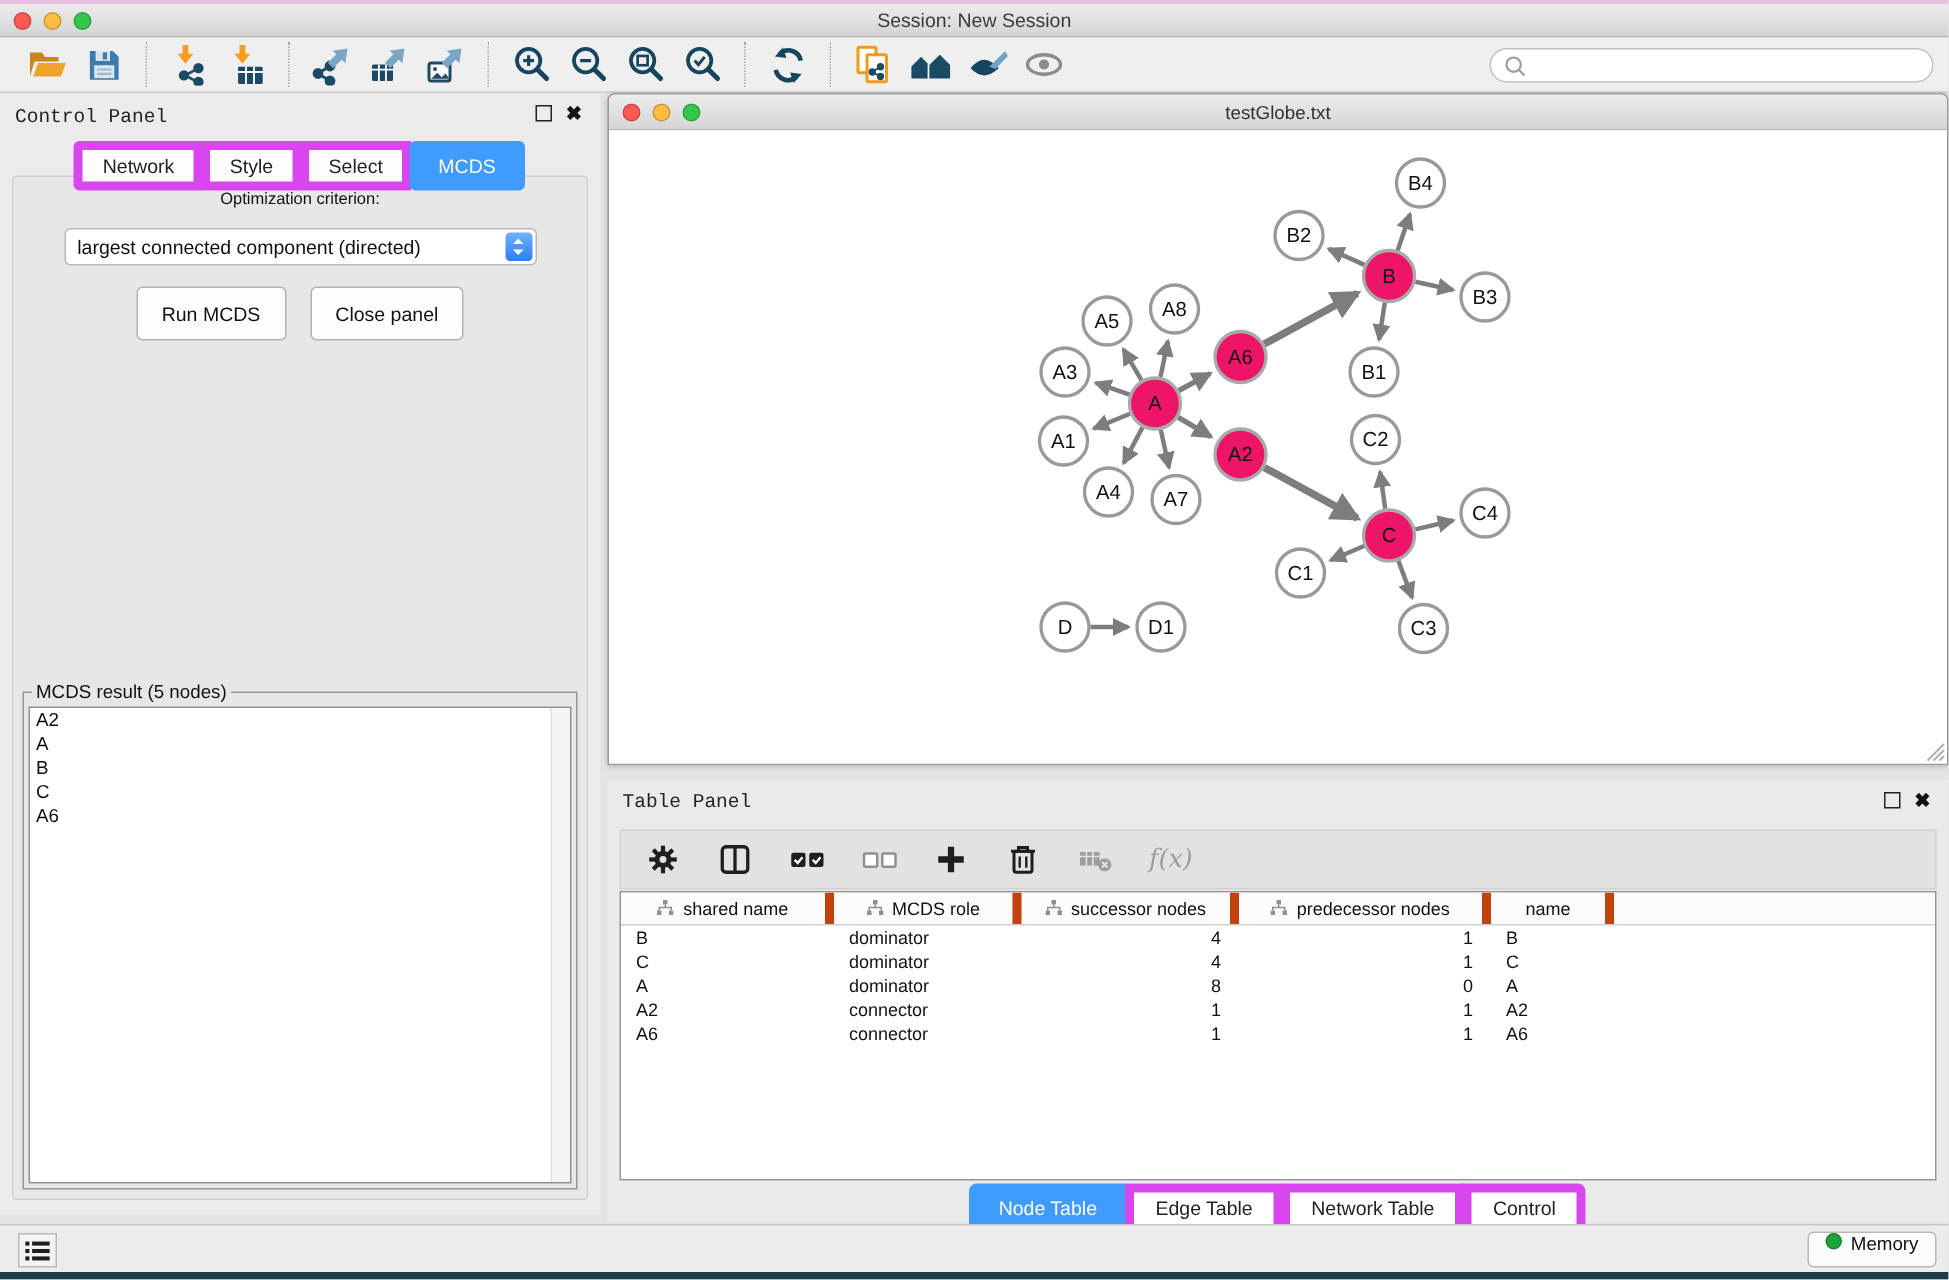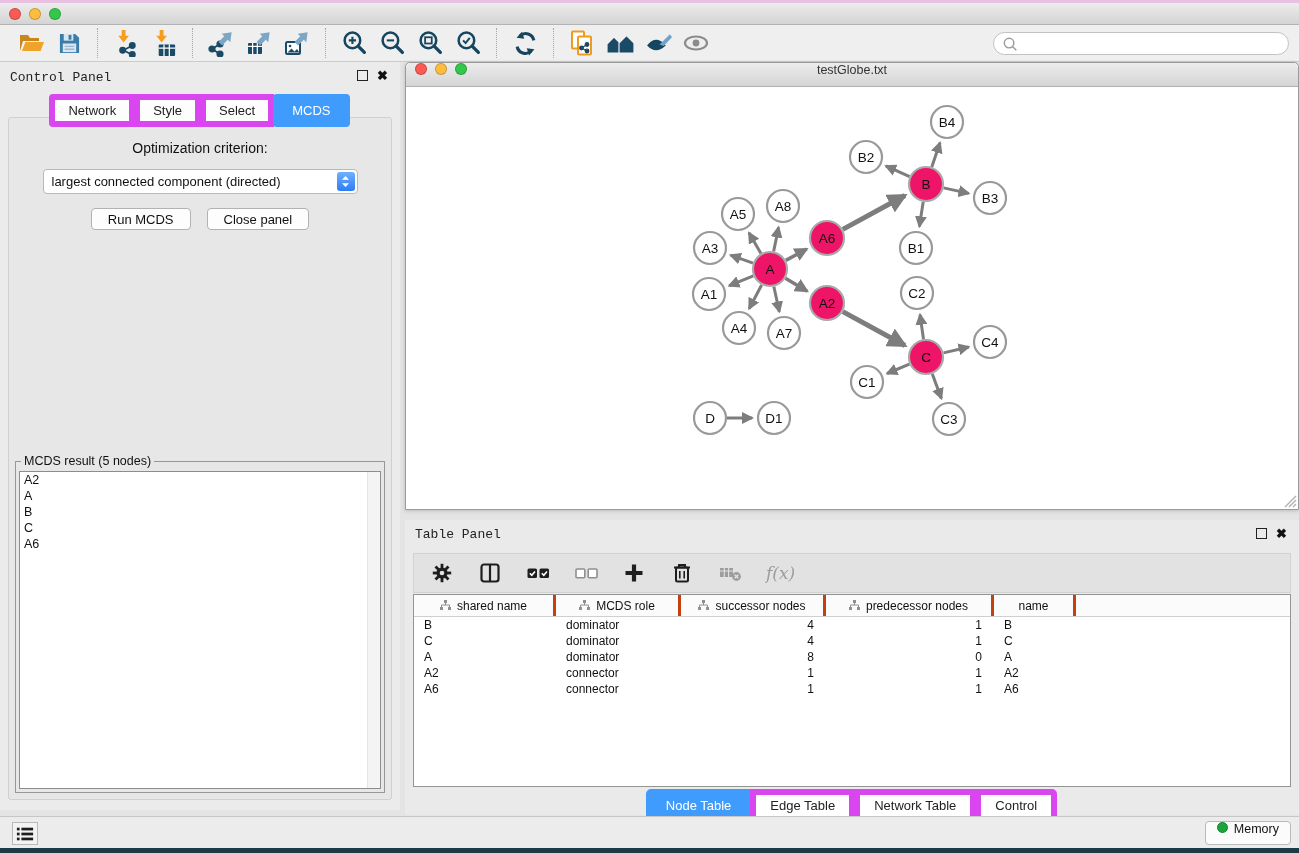--- a/index.html
+++ b/index.html
@@ -37,63 +37,63 @@
   .float-ic { width:11px; height:11px; border:1.7px solid #222; display:inline-block; }
   .close-ic { font-size:13px; font-weight:bold; color:#111; line-height:11px; }
   .cp-tabs { position:absolute; top:32px; left:0; right:0; display:flex; justify-content:center; z-index:2; }
   .seg-tab { font-size:13px; color:#222; background:#fdfdfd; border:6px solid #d946ef;
     padding:3px 13px; margin-left:-1px; cursor:pointer; }
   .cp-tabs .seg-tab:first-child { border-radius:4px 0 0 4px; }
   .cp-tabs .seg-tab:last-child  { border-radius:4px; }
   .cp-tabs .seg-tab.active { background:#3f9bfc; border-color:#3f9bfc; color:#fff; }
   .cp-body { position:absolute; top:55px; left:8px; right:8px; bottom:10px;
     background:#e7e7e7; border:1px solid #d0d0d0; border-radius:3px; }
-  .opt-label { margin-top:22px; text-align:center; font-size:14px; color:#111; }
+  .opt-label { margin-top:9px; text-align:center; font-size:11px; color:#111; }
   .selectwrap { position:relative; width:315px; height:25px; margin:13px auto 0 auto;
     background:#fff; border:1px solid #b9b9b9; border-radius:4px;
     display:flex; align-items:center; padding-left:8px; cursor:pointer; }
   .selectwrap .val { font-size:13px; color:#111; }
   .stepper { position:absolute; right:2px; top:2px; bottom:2px; width:18px; border-radius:3px;
     background:linear-gradient(#70b1fd,#2e7bf7); display:flex; align-items:center; justify-content:center; }
   .btn-row { display:flex; justify-content:center; gap:16px; margin-top:14px; }
   .cp-btn { font-size:13px; color:#111; background:#fdfdfd; border:1px solid #b2b2b2;
-    border-radius:4px; padding:3px 16px; height:22px; cursor:pointer; }
+    border-radius:4px; padding:3px 16px; height:36px; cursor:pointer; }
   .mcds-fieldset { position:absolute; left:6px; right:6px; top:336px; bottom:6px;
     border:1px solid #979797; padding:3px; }
   .mcds-fieldset legend { font-size:12.5px; color:#111; padding:0 3px; margin-left:2px; }
   .mcds-list { position:relative; width:100%; height:100%; background:#fff; border:1px solid #8d8d8d; overflow:hidden; }
   .mcds-scroll { position:absolute; top:0; right:0; bottom:0; width:13px; background:#f4f4f4; border-left:1px solid #e4e4e4; }
   .list-item { font-size:12.5px; color:#111; line-height:16px; padding-left:4px; }
 
   
   .network-window { position:absolute; left:405px; top:62px; width:894px; height:448px;
     border:1px solid #9a9a9a; border-radius:5px 5px 0 0; background:#fff;
     box-shadow:0 1px 4px rgba(0,0,0,.18); }
   .nw-titlebar { position:relative; height:24px; background:linear-gradient(#ececec,#d5d5d5);
-    border-bottom:1px solid #b1b1b1; border-radius:5px 5px 0 0; display:flex; align-items:flex-start; }
+    border-bottom:1px solid #b1b1b1; border-radius:5px 5px 0 0; display:flex; align-items:center; }
   .nw-title { position:absolute; left:0; right:0; text-align:center; font-size:12.5px; color:#333; }
   .nw-canvas { position:relative; width:100%; height:422px; background:#fff; }
   .nw-canvas svg.graph { position:absolute; left:0; top:0; }
   .resize-grip { position:absolute; right:1px; bottom:1px; }
 
   
   .table-panel { position:absolute; left:405px; top:520px; width:894px; height:295px; background:#eaeaea; }
   .tp-header { position:relative; height:28px; display:flex; align-items:center; }
   .tp-header .panel-ctl { right:12px; }
   .tp-toolbar { position:absolute; top:33px; left:8px; right:8px; height:40px; background:#e2e2e2;
     border:1px solid #d2d2d2; display:flex; align-items:center; gap:20px; padding-left:16px; }
   .tpi { background:none; border:none; width:28px; height:28px; display:flex; align-items:center;
     justify-content:flex-start; cursor:pointer; }
   .fx-label { font-family:"DejaVu Serif", serif; font-style:italic; font-size:17px; color:#9c9c9c; }
   .tp-table { position:absolute; top:74px; left:8px; right:8px; height:193px;
     background:#fff; border:1px solid #949494; overflow:hidden; }
   .tgrid-head { display:grid; grid-template-columns:142px 125px 145px 168px 82px 1fr;
     height:22px; background:#fbfbfb; border-bottom:1px solid #cfcfcf; }
   .th { display:flex; align-items:center; justify-content:center; gap:6px; font-size:12px;
-    color:#111; border-right:3px solid #c2410c; cursor:pointer; }
+    color:#111; border-right:6px solid #c2410c; cursor:pointer; }
   .th:last-child { border-right:none; }
   .tgrid-row { display:grid; grid-template-columns:142px 125px 145px 168px 82px 1fr; height:16px; }
   .td { font-size:12px; color:#111; line-height:16px; overflow:hidden; white-space:nowrap; }
   .td.l { text-align:left; padding-left:10px; }
   .td.r { text-align:right; padding-right:12px; }
   .tp-tabs { position:absolute; top:269px; left:0; right:0; display:flex; justify-content:center; }
   .tp-tabs .seg-tab { padding:3px 14px; background:#fff; }
   .tp-tabs .seg-tab:first-child { border-radius:5px 0 0 5px; }
   .tp-tabs .seg-tab:last-child { border-radius:0 5px 5px 0; }
   .tp-tabs .seg-tab.active { background:#3f9bfc; border-color:#3f9bfc; color:#fff; }
@@ -114,20 +114,21 @@
 
 <div class="app">
   <div class="top-strip"></div>
 
   <div class="titlebar">
     <div class="lights">
       <span class="light red"></span>
       <span class="light yellow"></span>
       <span class="light green"></span>
     </div>
+    <div class="tb-title">Session: New Session</div>
   </div>
 
   <div class="toolbar">
     <button class="tbi">
         <svg width="27" height="24" viewBox="0 0 27 24">
           <path fill="#c8861c" d="M2 20V4h8l2 3h9v3H5z"></path>
           <path fill="#efa32a" d="M4 20l3.4-9H26l-3.4 9z"></path>
         </svg>
       </button>
     <button class="tbi">

